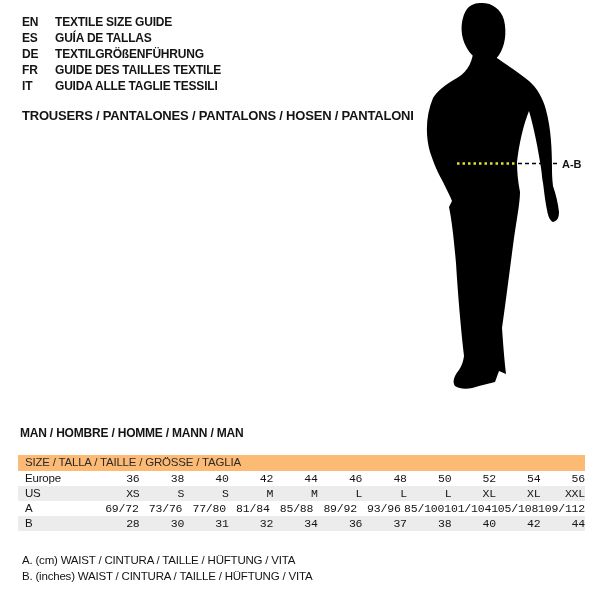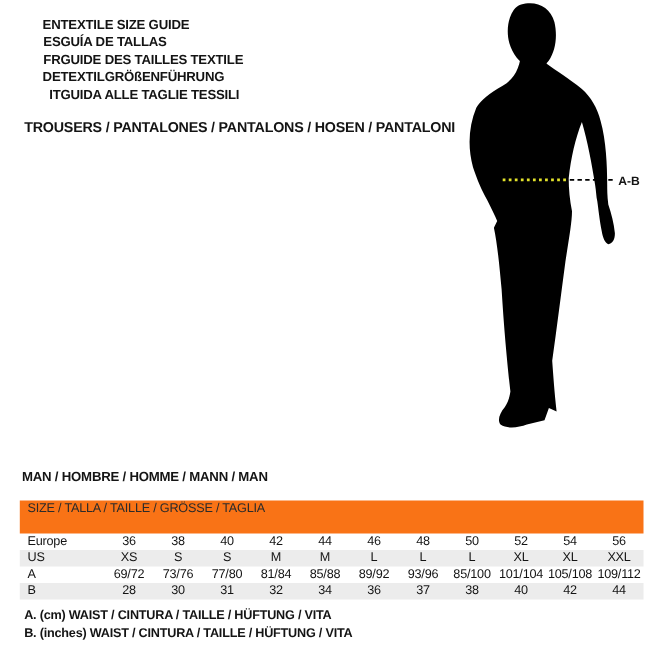--- a/index.html
+++ b/index.html
@@ -2,64 +2,64 @@
 <html><head>
 <meta charset="utf-8">
 <style>
   html,body{margin:0;padding:0;}
   body{font-family:"Liberation Sans", sans-serif;}
   .page{position:relative;width:600px;height:600px;background:#ffffff;overflow:hidden;color:#141414;}
 
   
   .langs{position:absolute;top:14px;left:22px;}
   .lang-line{display:flex;height:16px;line-height:16px;font-size:12px;font-weight:bold;letter-spacing:-0.2px;}
-  .lang-code{width:33px;text-align:right;}
+  .lang-code{width:33px;}
   .lang-label{white-space:nowrap;text-align:right;}
 
   
   .category-title{position:absolute;top:108px;left:22px;font-size:13px;font-weight:bold;letter-spacing:-0.2px;white-space:nowrap;text-align:right;}
   .section-title{position:absolute;top:426px;left:20px;font-size:12px;font-weight:bold;letter-spacing:-0.2px;white-space:nowrap;}
 
   
   .figure-svg{position:absolute;left:410px;top:0;}
   .ab-label{font-family:"Liberation Sans", sans-serif;font-size:11px;font-weight:bold;fill:#141414;}
 
   
   .size-table{position:absolute;top:455px;left:18px;width:567px;font-size:11.5px;letter-spacing:-0.2px;}
-  .thead{height:30px;line-height:15px;background:#f97316;padding-left:7px;color:#2b2b2b;}
+  .thead{height:16px;line-height:15px;background:#fdba74;padding-left:7px;color:#2b2b2b;}
   .trow{display:flex;height:15px;line-height:15px;}
   .trow.stripe{background:#ececec;}
   .tlabel{width:77px;padding-left:7px;box-sizing:border-box;}
-  .tcell{flex:1;text-align:center;white-space:nowrap;}
+  .tcell{flex:1;text-align:right;white-space:nowrap;font-family:Liberation Mono, monospace;}
 
   
   .notes{position:absolute;top:552px;left:22px;}
-  .note-line{height:16px;line-height:16px;font-size:11.5px;font-weight:bold;letter-spacing:-0.2px;white-space:nowrap;}
+  .note-line{height:16px;line-height:16px;font-size:11.5px;font-weight:normal;letter-spacing:-0.2px;white-space:nowrap;}
 </style>
 </head>
 <body>
 
 <div class="page">
 
   <div class="langs">
     <div class="lang-line">
       <span class="lang-code">EN</span>
       <span class="lang-label">TEXTILE SIZE GUIDE</span>
     </div>
     <div class="lang-line">
       <span class="lang-code">ES</span>
       <span class="lang-label">GUÍA DE TALLAS</span>
     </div>
     <div class="lang-line">
+      <span class="lang-code">DE</span>
+      <span class="lang-label">TEXTILGRÖßENFÜHRUNG</span>
+    </div>
+    <div class="lang-line">
       <span class="lang-code">FR</span>
       <span class="lang-label">GUIDE DES TAILLES TEXTILE</span>
-    </div>
-    <div class="lang-line">
-      <span class="lang-code">DE</span>
-      <span class="lang-label">TEXTILGRÖßENFÜHRUNG</span>
     </div>
     <div class="lang-line">
       <span class="lang-code">IT</span>
       <span class="lang-label">GUIDA ALLE TAGLIE TESSILI</span>
     </div>
   </div>
 
   <div class="category-title">TROUSERS / PANTALONES / PANTALONS / HOSEN / PANTALONI</div>
 
   <svg class="figure-svg" width="190" height="410" viewBox="410 0 190 410" xmlns="http://www.w3.org/2000/svg">

